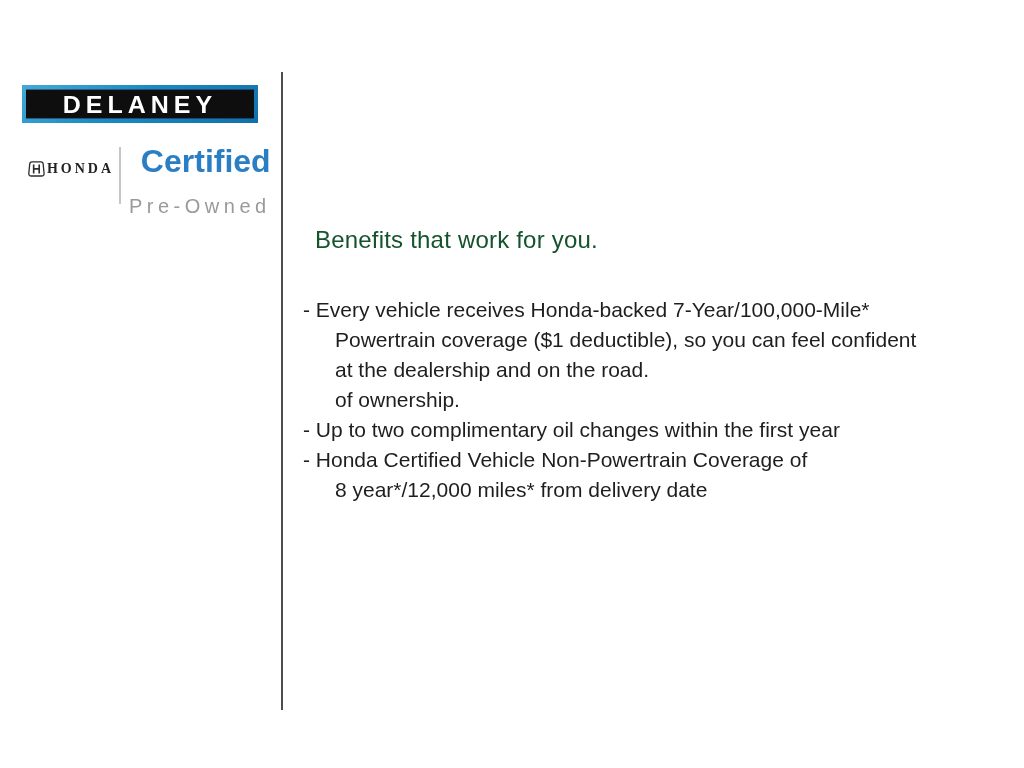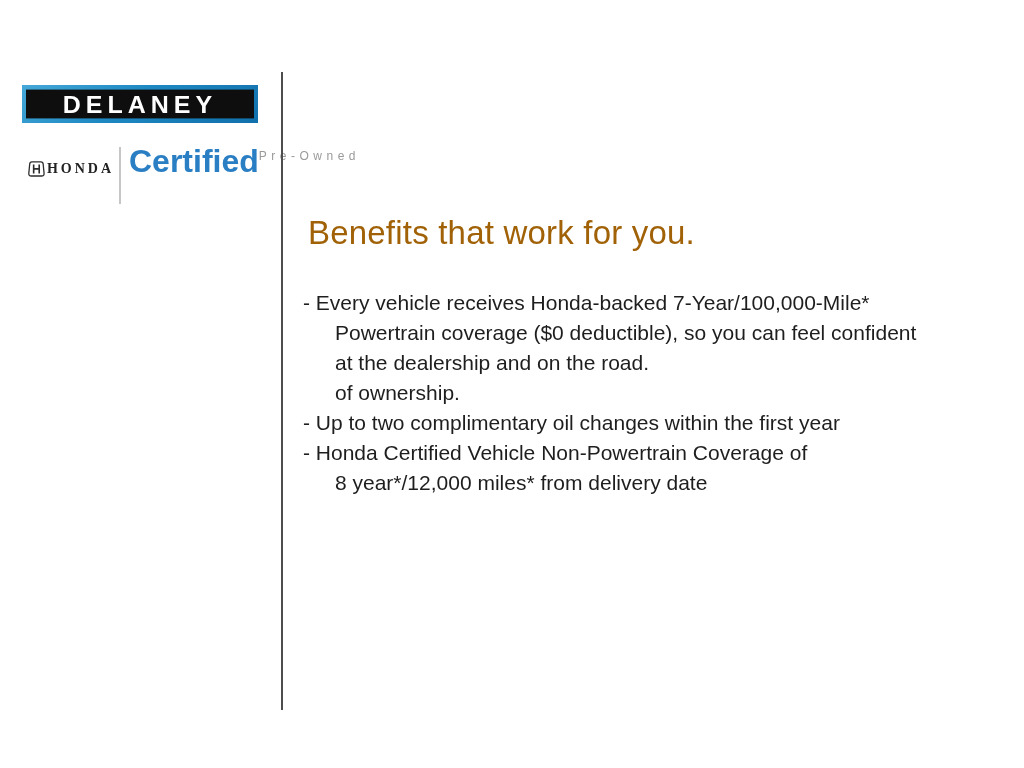--- a/index.html
+++ b/index.html
@@ -67,35 +67,36 @@
     line-height: 1;
   }
   .cpo-divider {
     width: 2px;
     height: 57px;
     background: #c6c6c6;
     margin: 3px 8px 0 5px;
   }
   .cpo-text {
     display: flex;
+    flex-direction: column;
     text-align: right;
   }
   .certified-label {
     font-size: 32px;
     font-weight: 700;
     color: #2a7fc4;
     line-height: 34px;
     letter-spacing: 0px;
   }
   .preowned-label {
-    font-size: 12px;
+    font-size: 20px;
     font-weight: 400;
     color: #9a9a9a;
     letter-spacing: 4.5px;
-    margin-top: 6px;
+    margin-top: 18px;
     line-height: 1;
   }
 
   
   .vdivider {
     position: absolute;
     left: 281px;
     top: 72px;
     width: 2px;
     height: 638px;
@@ -103,24 +104,24 @@
   }
 
   
   .content {
     position: absolute;
     left: 303px;
     top: 210px;
     width: 721px;
   }
   .page-title {
-    margin: 5px;
-    font-size: 33px;
+    margin: 12px;
+    font-size: 24px;
     font-weight: 400;
-    color: #a16207;
+    color: #14532d;
     line-height: 36px;
     letter-spacing: 0.2px;
   }
   .benefit-lines {
     margin-top: 37px;
     font-size: 21px;
     color: #1e1e1e;
     line-height: 30px;
     white-space: nowrap;
   }
@@ -150,21 +151,21 @@
       <div class="preowned-label">Pre-Owned</div>
     </div>
   </div>
 
   <div class="vdivider"></div>
 
   <div class="content">
     <h1 class="page-title">Benefits that work for you.</h1>
     <div class="benefit-lines">
         <div class="benefit-line">- Every vehicle receives Honda-backed 7-Year/100,000-Mile*</div>
-        <div class="benefit-line indent">Powertrain coverage ($0 deductible), so you can feel confident</div>
+        <div class="benefit-line indent">Powertrain coverage ($1 deductible), so you can feel confident</div>
         <div class="benefit-line indent">at the dealership and on the road.</div>
         <div class="benefit-line indent">of ownership.</div>
         <div class="benefit-line">- Up to two complimentary oil changes within the first year</div>
         <div class="benefit-line">- Honda Certified Vehicle Non-Powertrain Coverage of</div>
         <div class="benefit-line indent">8 year*/12,000 miles* from delivery date</div>
       </div>
   </div>
 
 </div>
 

